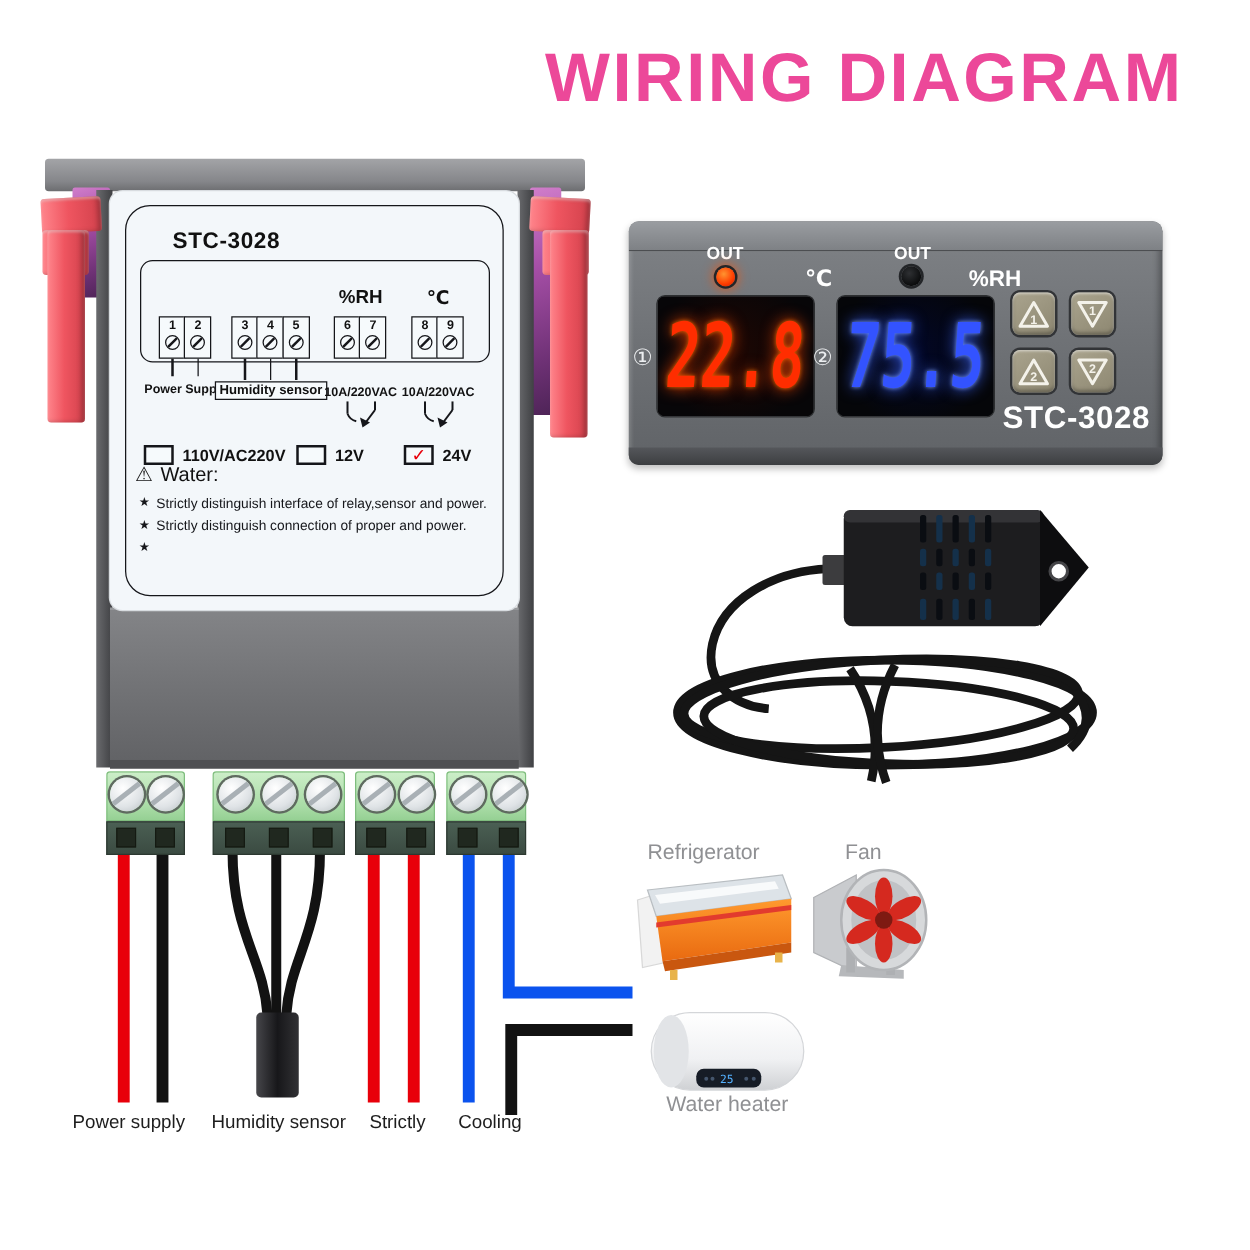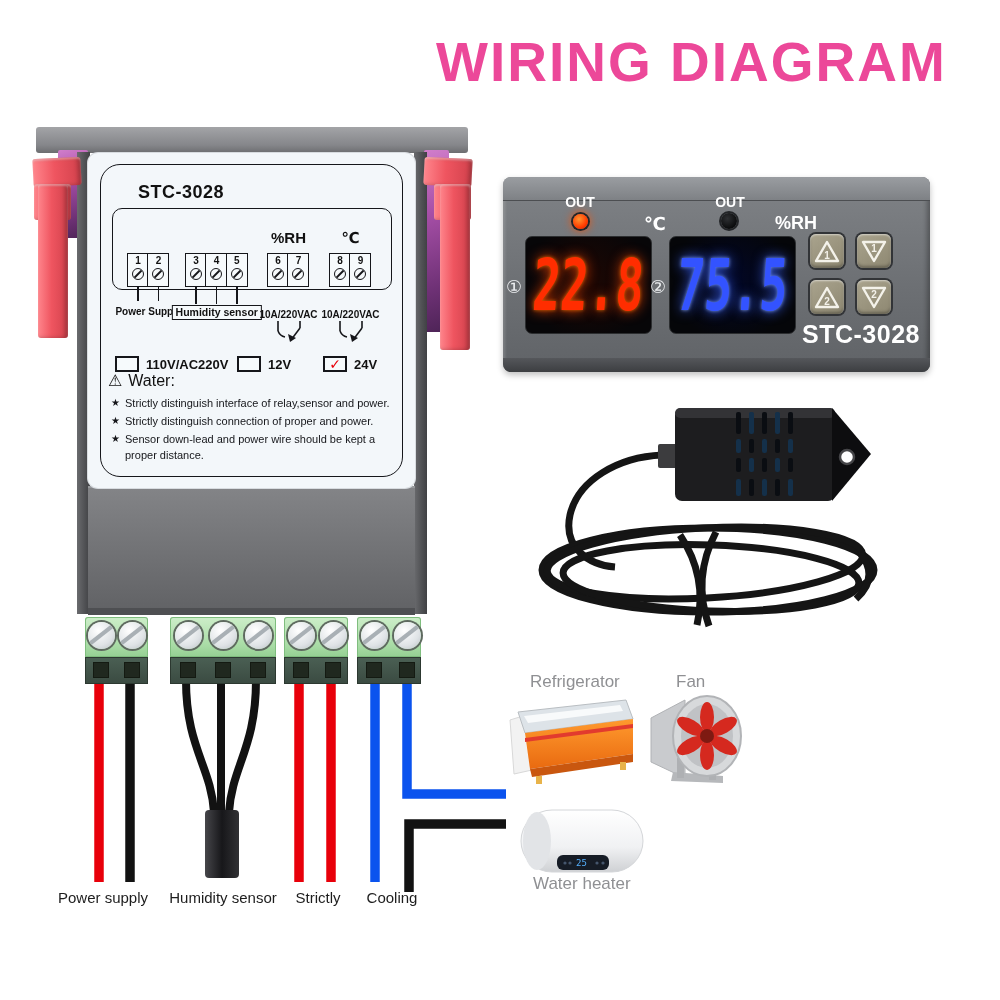--- a/index.html
+++ b/index.html
@@ -251,21 +251,21 @@
           <span class="vlabel">24V</span>
         </div>
       </div>
     <div class="note-head">
       <span class="note-icon">⚠</span>
       <span class="note-title">Water:</span>
     </div>
     <ul class="note-list" id="notelist">
         <li><span class="star">★</span><span>Strictly distinguish interface of relay,sensor and power.</span></li>
         <li><span class="star">★</span><span>Strictly distinguish connection of proper and power.</span></li>
-        <li><span class="star">★</span><span>Sensor down-lead and power wire should be kept a proper distance.</span></li>
+        <li><span class="star">★</span></li>
       </ul>
   </div>
 
   <div class="fpanel" id="fpanel">
     <div class="f-bevel"></div>
     <div class="f-bottom"></div>
     <div class="f-out" style="left:55px;top:17px;">OUT</div>
     <div class="led led-on" style="left:70px;top:37px;"></div>
     <div class="f-unit" style="left:141px;top:36px;">℃</div>
     <div class="f-out" style="left:205px;top:17px;">OUT</div>
@@ -424,21 +424,21 @@
           <div class="bslot" style="left: 42px;"></div>
         </div>
       </div>
     </div>
 
   <span class="wire-label" style="left:103px;">Power supply</span>
   <span class="wire-label" style="left:223px;">Humidity sensor</span>
   <span class="wire-label" style="left:318px;">Strictly</span>
   <span class="wire-label" style="left:392px;">Cooling</span>
 
-  <span class="dev-label" style="left:530px;top:672px;">Refrigerator</span>
+  <span class="dev-label" style="left:518px;top:672px;">Refrigerator</span>
   <span class="dev-label" style="left:676px;top:672px;">Fan</span>
   <span class="dev-label" style="left:533px;top:874px;">Water heater</span>
 
   <svg class="abs" style="left:500px;top:690px;" width="145" height="112" viewBox="0 0 145 112">
     <defs>
       <linearGradient id="gOr" x1="0" y1="0" x2="0" y2="1">
         <stop offset="0" stop-color="#ff9a2e"></stop>
           <stop offset="1" stop-color="#e96a10"></stop>
       </linearGradient>
     </defs>

